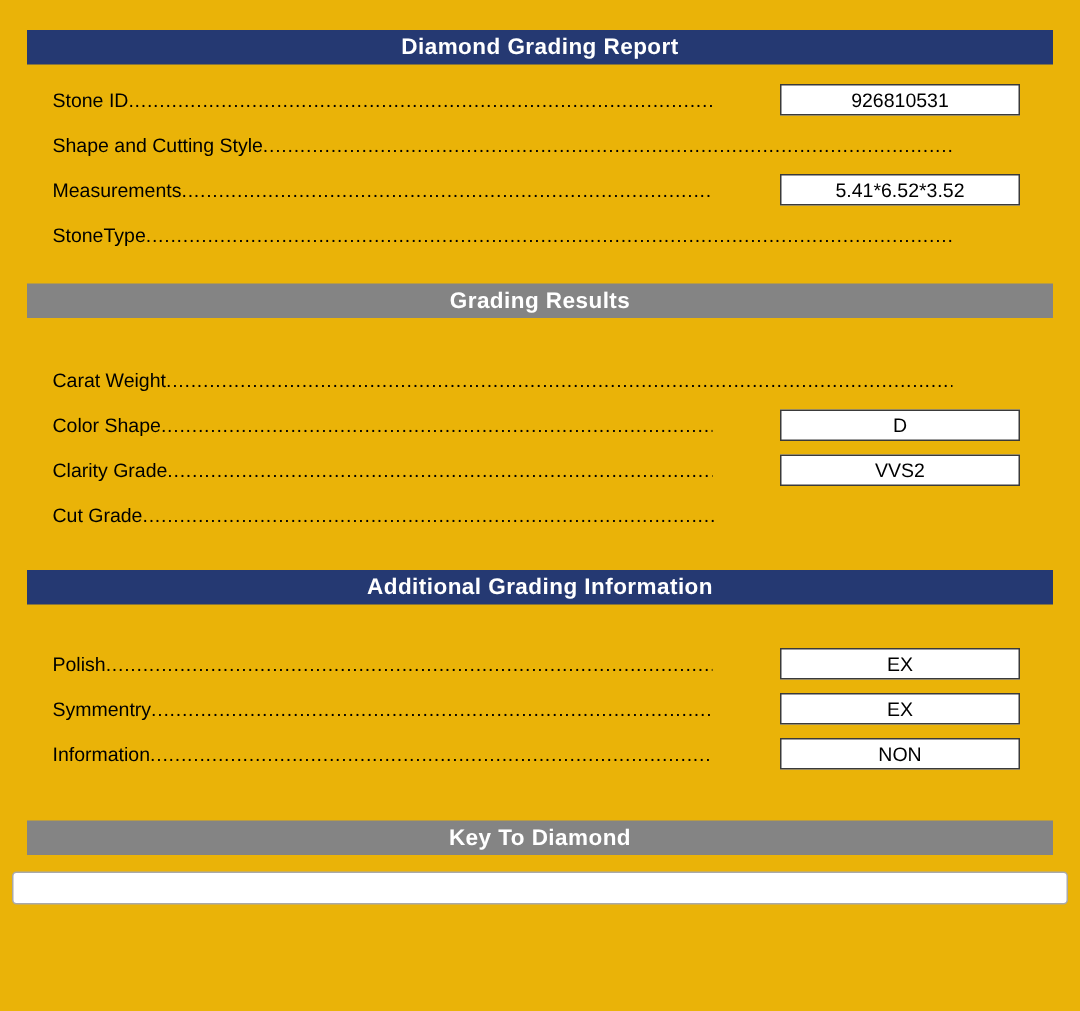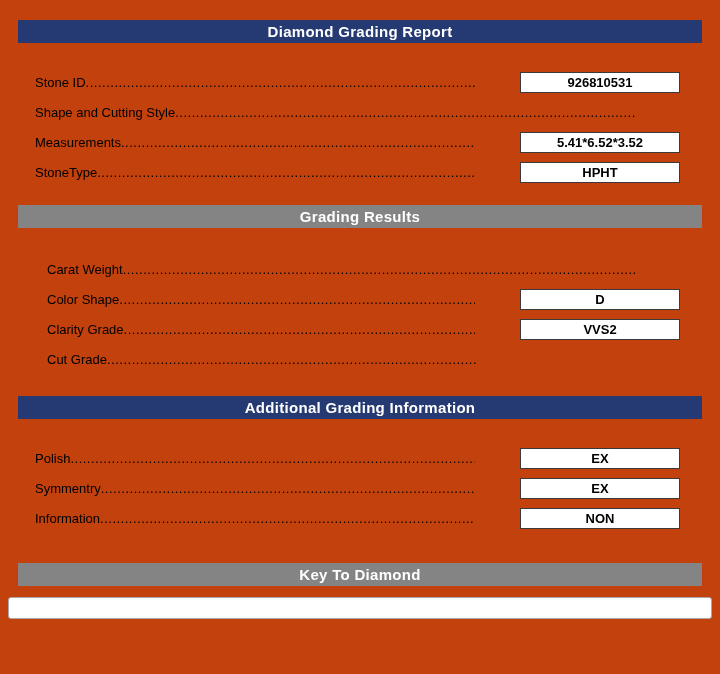--- a/index.html
+++ b/index.html
@@ -6,39 +6,39 @@
     margin: 0;
     padding: 0;
     background: #ffffff;
     font-family: "Liberation Sans", "DejaVu Sans", sans-serif;
     color: #000000;
   }
   .page {
     position: relative;
     width: 720px;
     height: 674px;
-    background: #c2410c;
+    background: #eab308;
     overflow: hidden;
   }
   .section-bar {
     margin: 0 18px;
     height: 23px;
     line-height: 23px;
     text-align: center;
     color: #ffffff;
     font-size: 15px;
     font-weight: bold;
     letter-spacing: 0.3px;
   }
   .bar-navy { background: #253972; }
   .bar-gray { background: #848484; }
 
   .bar-1 { margin-top: 20px; }
-  .rows-block { padding-top: 24px; padding-bottom: 18px; }
-  .rows-block-2 { padding-top: 26px; padding-bottom: 22px; margin-left: 12px; }
+  .rows-block { padding-top: 8px; padding-bottom: 18px; }
+  .rows-block-2 { padding-top: 26px; padding-bottom: 22px; }
   .rows-block-3 { padding-top: 24px; padding-bottom: 30px; }
 
   .report-row {
     display: flex;
     align-items: center;
     height: 30px;
     padding-left: 35px;
     padding-right: 40px;
   }
   .row-label {
@@ -56,21 +56,20 @@
   }
   .value-box {
     flex: 0 0 158px;
     width: 158px;
     height: 19px;
     line-height: 19px;
     border: 1px solid #3a3a3a;
     text-align: center;
     font-size: 13px;
     background: #ffffff;
-    font-weight: bold;
   }
   .value-spacer {
     flex: 0 0 158px;
     width: 158px;
     height: 19px;
     visibility: hidden;
   }
   .symbols-box {
     margin: 11px 8px 0 8px;
     height: 20px;
@@ -101,21 +100,20 @@
 
     <div class="report-row">
       <span class="row-label">Measurements</span>
       <span class="dots">..........................................................................................................................................................................................................................................................</span>
       <span class="value-box">5.41*6.52*3.52</span>
     </div>
 
     <div class="report-row">
       <span class="row-label">StoneType</span>
       <span class="dots">..........................................................................................................................................................................................................................................................</span>
-      <span class="value-box">HPHT</span>
     </div>
 
   </div>
 
   <div class="section-bar bar-gray">Grading Results</div>
 
   <div class="rows-block rows-block-2">
 
     <div class="report-row">
       <span class="row-label">Carat Weight</span>

